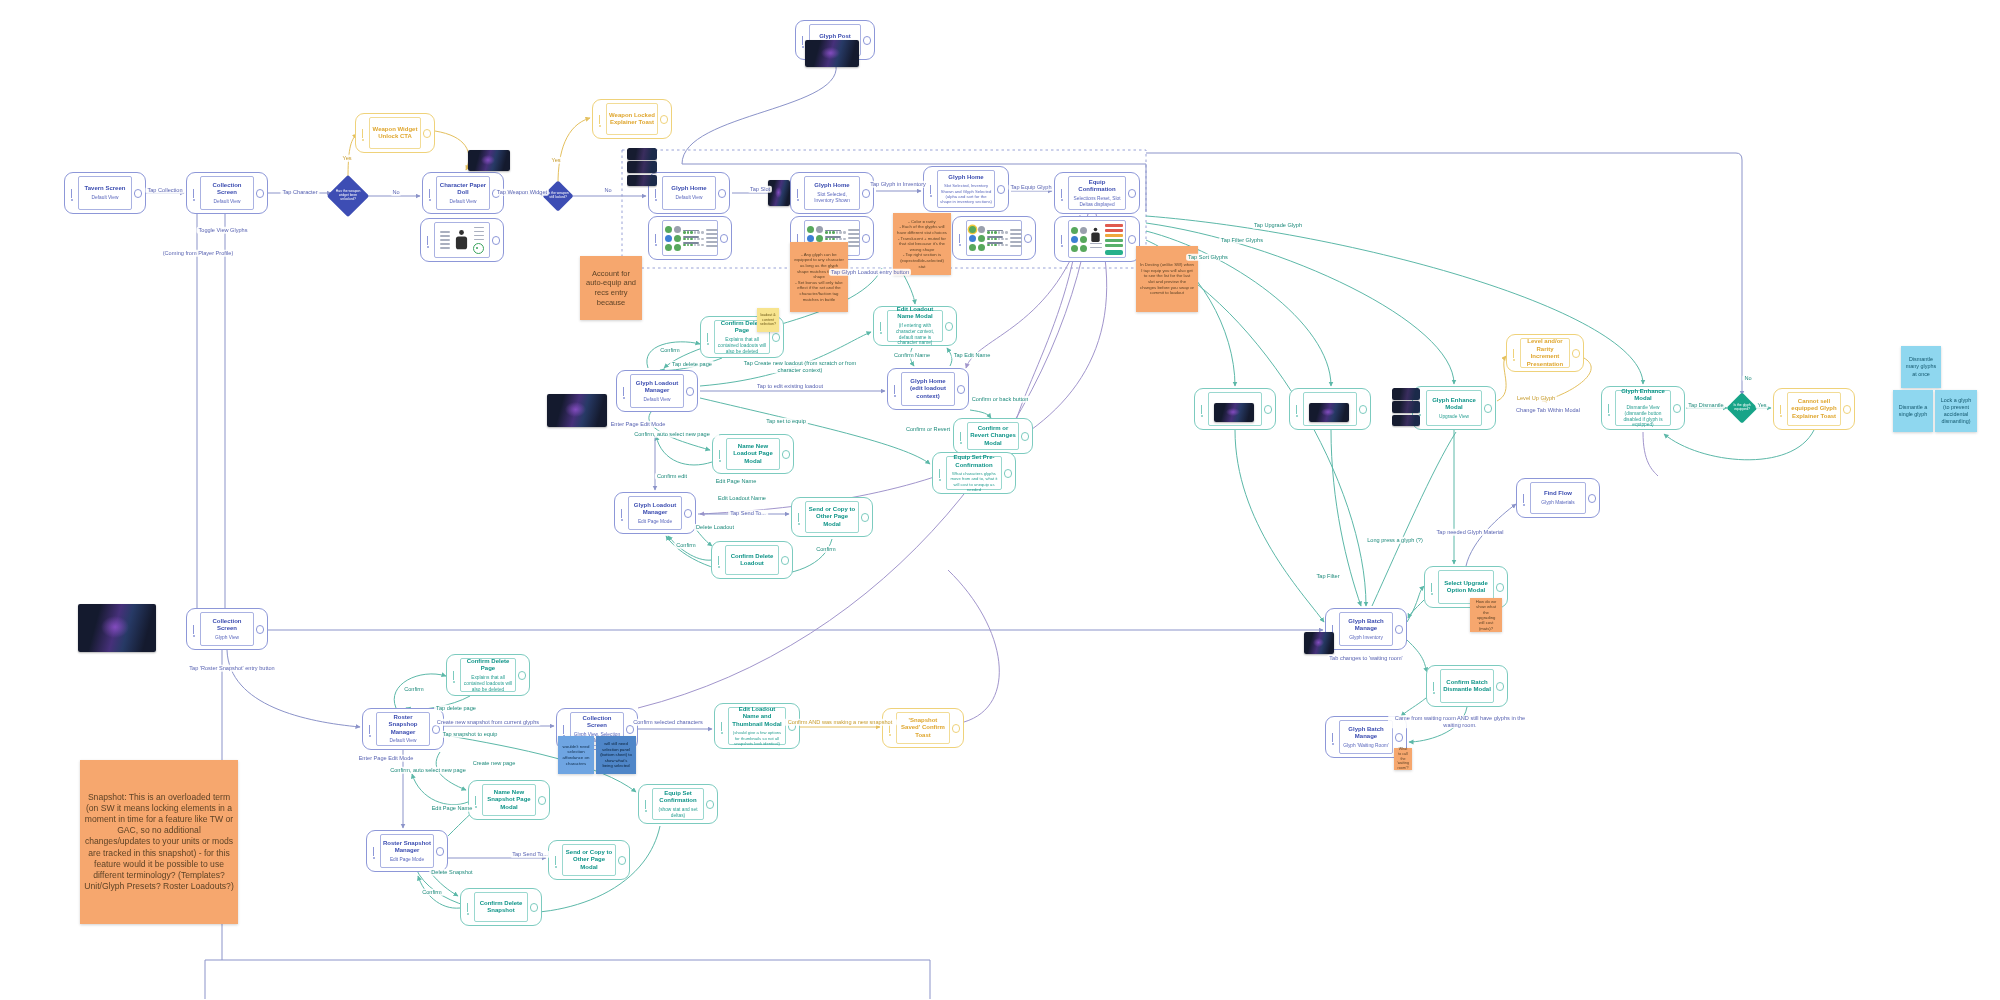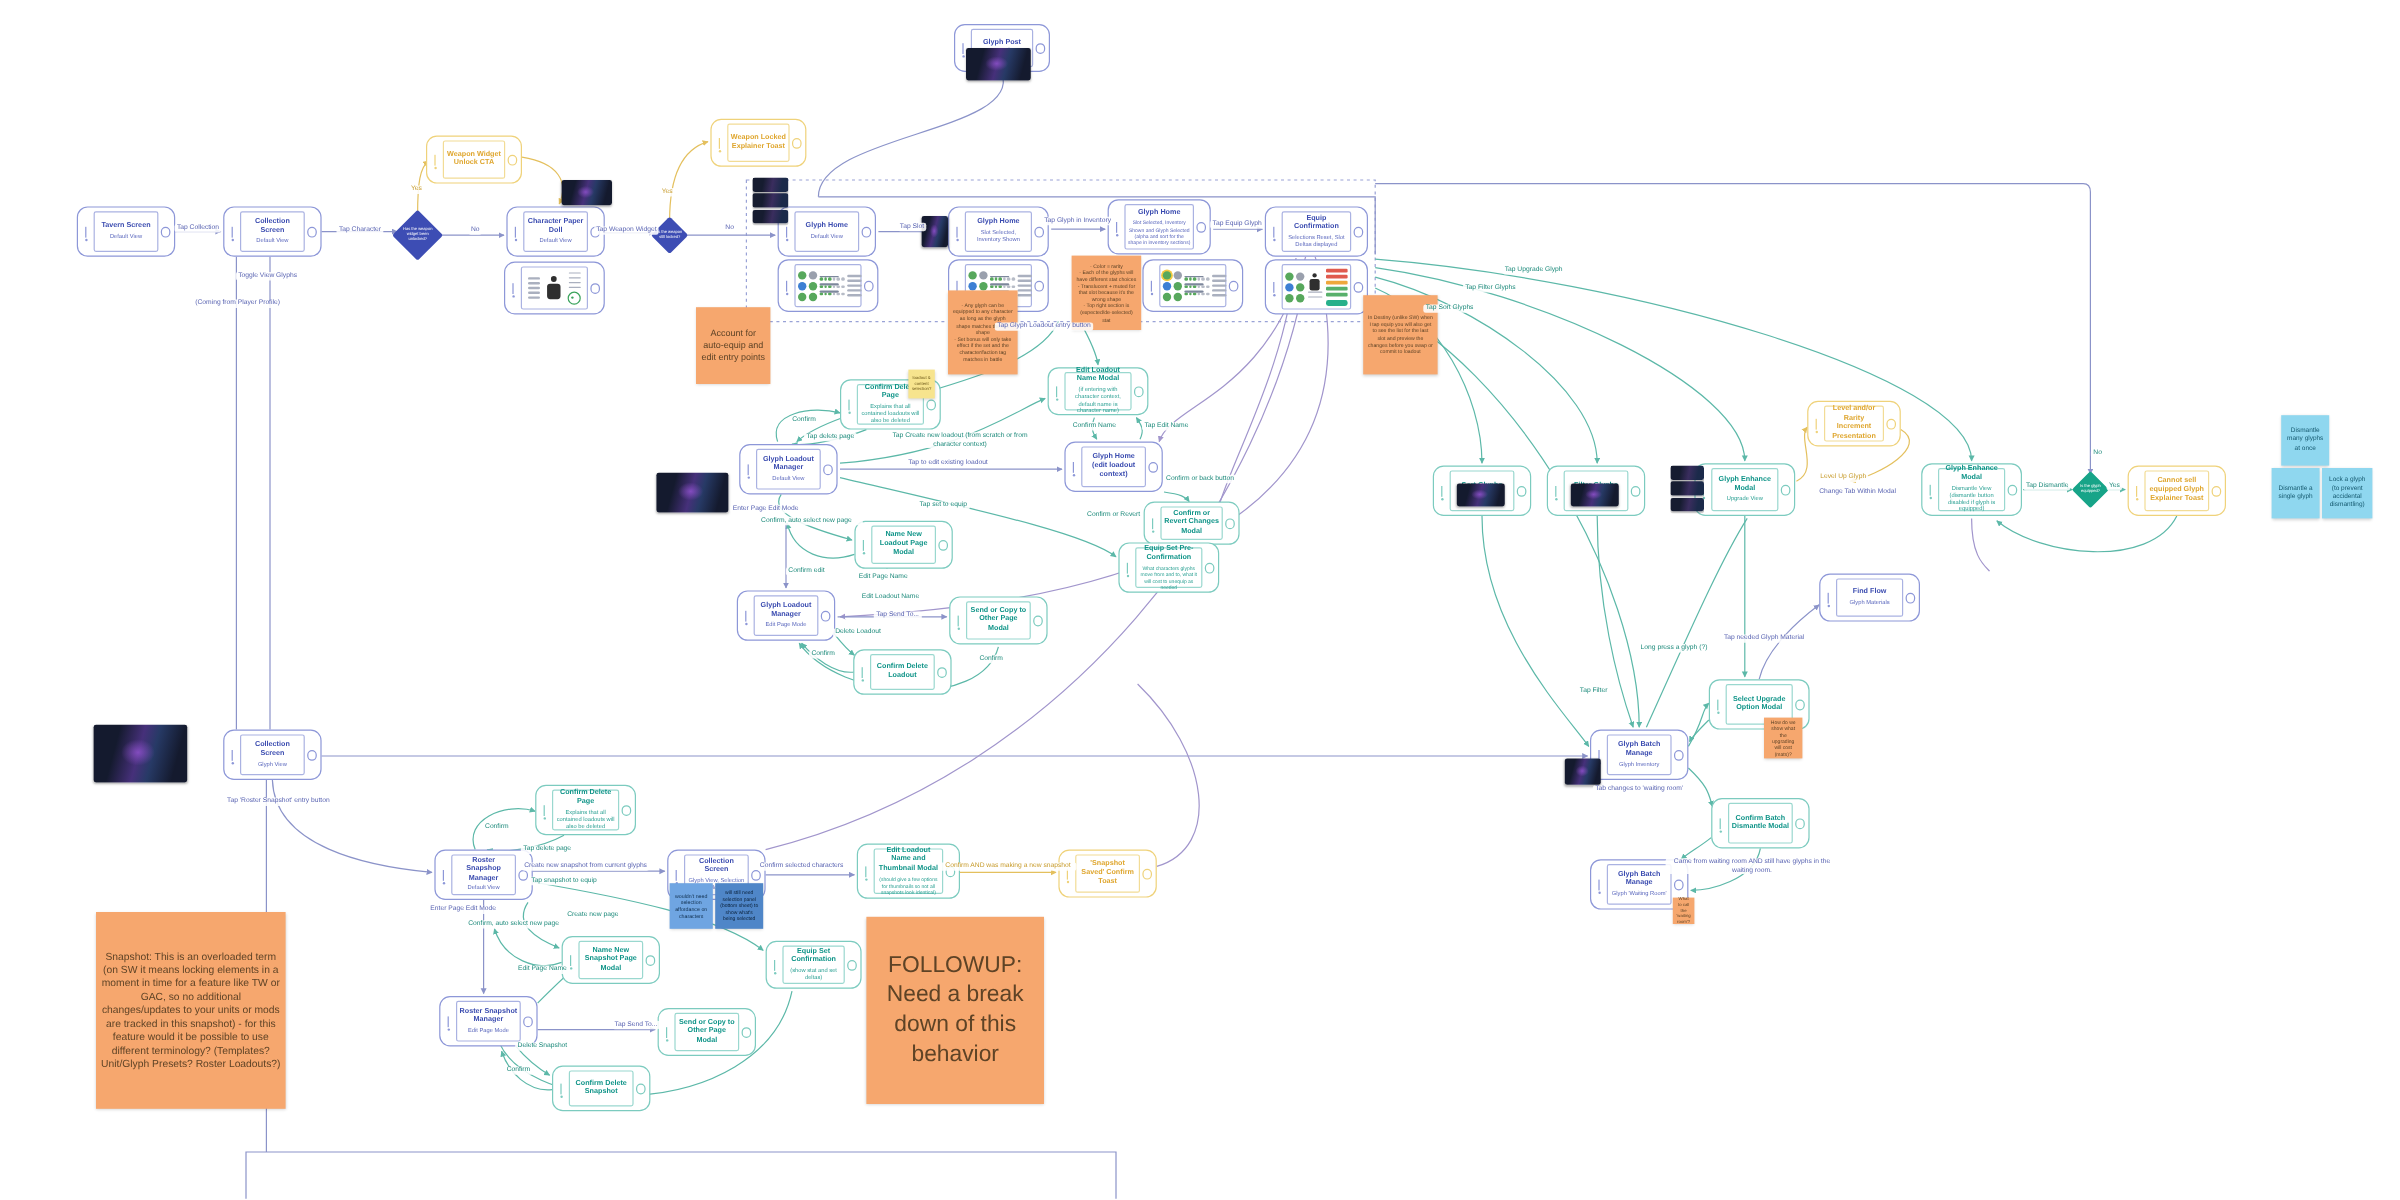--- a/index.html
+++ b/index.html
@@ -798,30 +798,29 @@
     </div>
     <div class="thumb" style="left: 1304px; top: 632px; width: 30px; height: 22px; background: linear-gradient(105deg, rgb(20, 26, 46) 25%, rgb(70, 48, 122) 48%, rgb(39, 58, 102) 62%, rgb(20, 26, 46) 85%);">
       <div style="position: absolute; left: 30%; top: 25%; width: 35%; height: 45%; background: radial-gradient(closest-side, rgba(160, 90, 224, 0.667), transparent);"></div>
     </div>
     <div class="thumb" style="left: 1214px; top: 403px; width: 40px; height: 19px; background: linear-gradient(105deg, rgb(20, 26, 46) 25%, rgb(70, 48, 122) 48%, rgb(39, 58, 102) 62%, rgb(20, 26, 46) 85%);">
       <div style="position: absolute; left: 30%; top: 25%; width: 35%; height: 45%; background: radial-gradient(closest-side, rgba(160, 90, 224, 0.667), transparent);"></div>
     </div>
     <div class="thumb" style="left: 1309px; top: 403px; width: 40px; height: 19px; background: linear-gradient(105deg, rgb(20, 26, 46) 25%, rgb(70, 48, 122) 48%, rgb(39, 58, 102) 62%, rgb(20, 26, 46) 85%);">
       <div style="position: absolute; left: 30%; top: 25%; width: 35%; height: 45%; background: radial-gradient(closest-side, rgba(160, 90, 224, 0.667), transparent);"></div>
     </div>
-    <div class="sticky st-orange" style="left: 580px; top: 256px; width: 62px; height: 64px; font-size: 7.5px; line-height: 1.3;">Account for auto-equip and edit entry points</div>
+    <div class="sticky st-orange" style="left: 580px; top: 256px; width: 62px; height: 64px; font-size: 7.5px; line-height: 1.3;">Account for auto-equip and recs entry because</div>
     <div class="sticky st-orange" style="left: 790px; top: 242px; width: 58px; height: 70px; font-size: 4.3px; line-height: 1.3;">- Any glyph can be equipped to any character as long as the glyph shape matches the slot shape
 - Set bonus will only take effect if the set and the character/faction tag matches in battle</div>
     <div class="sticky st-orange" style="left: 893px; top: 213px; width: 58px; height: 62px; font-size: 4.3px; line-height: 1.3;">- Color = rarity
 - Each of the glyphs will have different stat choices
 - Translucent + muted for that slot because it's the wrong shape
 - Top right section is (expected/de-selected) stat</div>
     <div class="sticky st-orange" style="left: 1136px; top: 246px; width: 62px; height: 66px; font-size: 4.3px; line-height: 1.3;">In Destiny (unlike SW) when I tap equip you will also get to see the list for the last slot and preview the changes before you swap or commit to loadout</div>
     <div class="sticky st-orange" style="left: 80px; top: 760px; width: 158px; height: 164px; font-size: 8.6px; line-height: 1.3;">Snapshot: This is an overloaded term (on SW it means locking elements in a moment in time for a feature like TW or GAC, so no additional changes/updates to your units or mods are tracked in this snapshot) - for this feature would it be possible to use different terminology? (Templates? Unit/Glyph Presets? Roster Loadouts?)</div>
-    <div class="sticky st-orange" style="left: 722px; top: 764px; width: 148px; height: 156px; font-size: 19px; line-height: 1.3;">FOLLOWUP: Need a break down of this behavior</div>
     <div class="sticky st-orange" style="left: 1470px; top: 598px; width: 32px; height: 34px; font-size: 4.2px; line-height: 1.3;">How do we show what the upgrading will cost (mats)?</div>
     <div class="sticky st-orange" style="left: 1394px; top: 748px; width: 18px; height: 22px; font-size: 3.6px; line-height: 1.3;">What to call the 'waiting room'?</div>
     <div class="sticky st-cyan" style="left: 1901px; top: 346px; width: 40px; height: 42px; font-size: 5.4px; line-height: 1.3;">Dismantle many glyphs at once</div>
     <div class="sticky st-cyan" style="left: 1893px; top: 390px; width: 40px; height: 42px; font-size: 5.4px; line-height: 1.3;">Dismantle a single glyph</div>
     <div class="sticky st-cyan" style="left: 1935px; top: 390px; width: 42px; height: 42px; font-size: 5.4px; line-height: 1.3;">Lock a glyph (to prevent accidental dismantling)</div>
     <div class="sticky st-blue" style="left: 558px; top: 736px; width: 36px; height: 38px; font-size: 4.4px; line-height: 1.3;">wouldn't need selection affordance on characters</div>
     <div class="sticky st-blued" style="left: 596px; top: 736px; width: 40px; height: 38px; font-size: 4.2px; line-height: 1.3;">will still need selection panel (bottom sheet) to show what's being selected</div>
     <div class="sticky st-yellow" style="left: 757px; top: 308px; width: 22px; height: 24px; font-size: 3.6px; line-height: 1.3;">loadout &amp; content selection?</div>
     <div class="lbl l-indigo" style="left: 165px; top: 190px; white-space: nowrap;">Tap Collection</div>
     <div class="lbl l-indigo" style="left: 300px; top: 192px; white-space: nowrap;">Tap Character</div>

